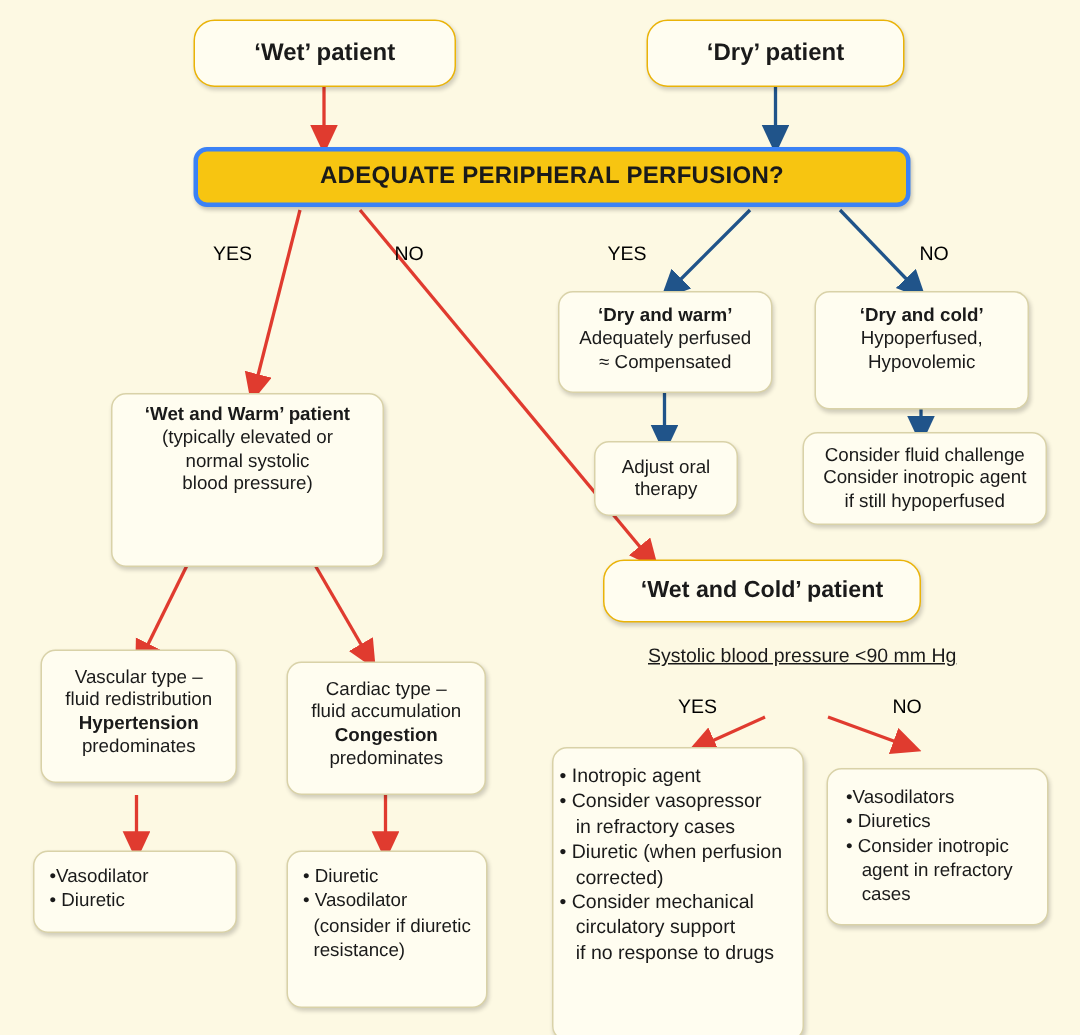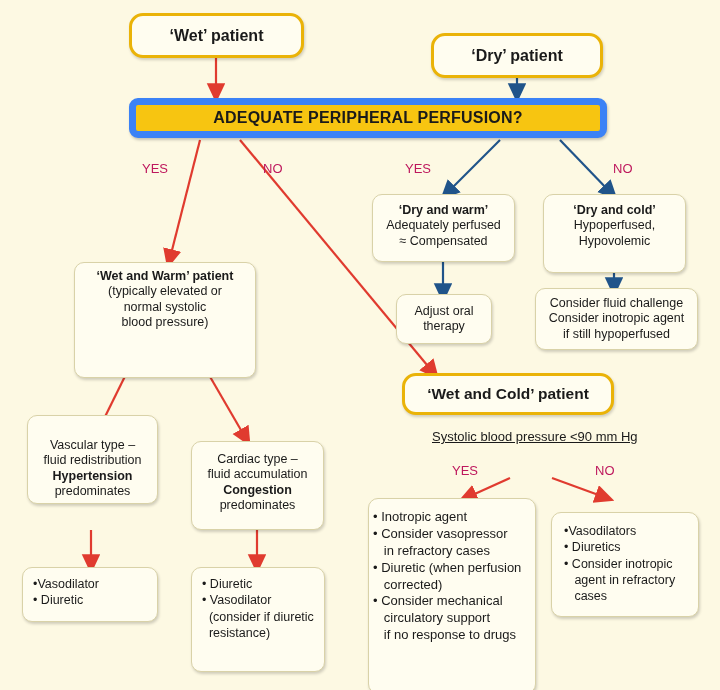--- a/index.html
+++ b/index.html
@@ -18,47 +18,47 @@
     box-sizing:border-box;
     background:#fffdf0;
     border:1px solid #d9d2a8;
     border-radius:10px;
     box-shadow:1px 2px 3px rgba(0,0,0,.18);
     text-align:center;
     line-height:1.22;
   }
   .node .ln{display:block;}
   .b{font-weight:bold;}
-  .rounded-strong{border-radius:14px;border:3px solid #eab308;}
+  .rounded-strong{border-radius:14px;border:1px solid #eab308;}
   .banner{
     position:absolute;
     box-sizing:border-box;
     background:#f7c511;
-    border:7px solid #3b82f6;
+    border:3px solid #3b82f6;
     border-radius:9px;
     box-shadow:1px 2px 3px rgba(0,0,0,.22);
     display:flex;align-items:center;justify-content:center;
     font-weight:bold;
     letter-spacing:.2px;
   }
   .bullets{
     position:absolute;
     box-sizing:border-box;
     background:#fffdf0;
     border:1px solid #d9d2a8;
     border-radius:10px;
     box-shadow:1px 2px 3px rgba(0,0,0,.18);
     text-align:left;
     line-height:1.3;
   }
   .bullets .ln{display:block;white-space:pre;}
   .label{
     position:absolute;
     font-size:13px;
-    color:#be185d;
+    color:#000000;
   }
   .caption{position:absolute;font-size:13px;color:#1a1a1a;text-decoration:underline;}
 </style>
 </head>
 <body>
 
 <div id="canvas">
 
   <svg class="arrows" viewBox="0 0 720 690">
     <defs>
@@ -96,21 +96,21 @@
 
     <line x1="505" y1="487" x2="462" y2="495" stroke="#e03b2f" stroke-width="0"></line>
     <line x1="510" y1="478" x2="468" y2="497" stroke="#e03b2f" stroke-width="2.2" marker-end="url(#redArrow)"></line>
     <line x1="552" y1="478" x2="604" y2="497" stroke="#e03b2f" stroke-width="2.2" marker-end="url(#redArrow)"></line>
   </svg>
 
   <div class="node rounded-strong" style="left:129px;top:13px;width:175px;height:45px;font-size:16px;display:flex;align-items:center;justify-content:center;">
     <span class="ln b">‘Wet’ patient</span>
   </div>
 
-  <div class="node rounded-strong" style="left:431px;top:13px;width:172px;height:45px;font-size:16px;display:flex;align-items:center;justify-content:center;margin-top:20px;">
+  <div class="node rounded-strong" style="left:431px;top:13px;width:172px;height:45px;font-size:16px;display:flex;align-items:center;justify-content:center;">
     <span class="ln b">‘Dry’ patient</span>
   </div>
 
   <div class="banner" style="left:129px;top:98px;width:478px;height:40px;font-size:16px;">
     <span>ADEQUATE PERIPHERAL PERFUSION?</span>
   </div>
 
   <div class="label" style="left:142px;top:161px;"><span>YES</span></div>
   <div class="label" style="left:263px;top:161px;"><span>NO</span></div>
   <div class="label" style="left:405px;top:161px;"><span>YES</span></div>
@@ -150,21 +150,21 @@
     <span class="ln b">‘Wet and Cold’ patient</span>
   </div>
 
   <div class="caption" style="left:432px;top:429px;">
     <span>Systolic blood pressure &lt;90 mm Hg</span>
   </div>
 
   <div class="label" style="left:452px;top:463px;"><span>YES</span></div>
   <div class="label" style="left:595px;top:463px;"><span>NO</span></div>
 
-  <div class="node" style="left:27px;top:415px;width:131px;height:89px;font-size:12.5px;padding-top:22px;">
+  <div class="node" style="left:27px;top:433px;width:131px;height:89px;font-size:12.5px;padding-top:10px;">
     <span class="ln">Vascular type –</span>
     <span class="ln">fluid redistribution</span>
     <span class="ln b">Hypertension</span>
     <span class="ln">predominates</span>
   </div>
 
   <div class="node" style="left:191px;top:441px;width:133px;height:89px;font-size:12.5px;padding-top:10px;">
     <span class="ln">Cardiac type –</span>
     <span class="ln">fluid accumulation</span>
     <span class="ln b">Congestion</span>

